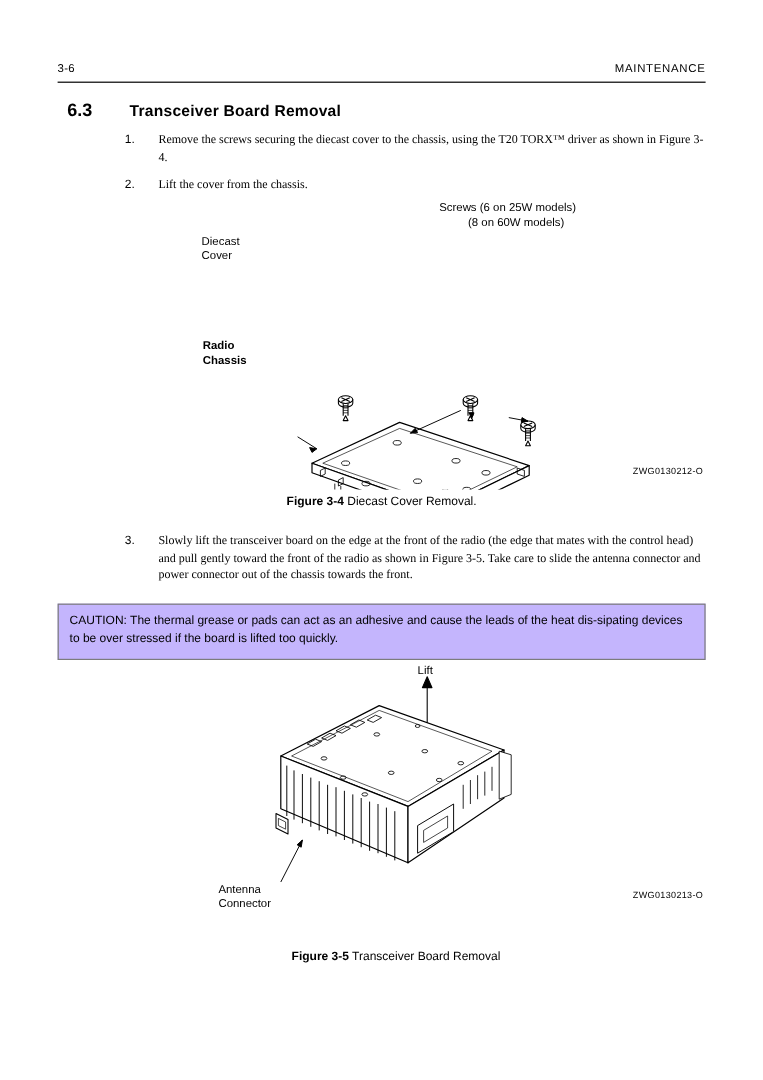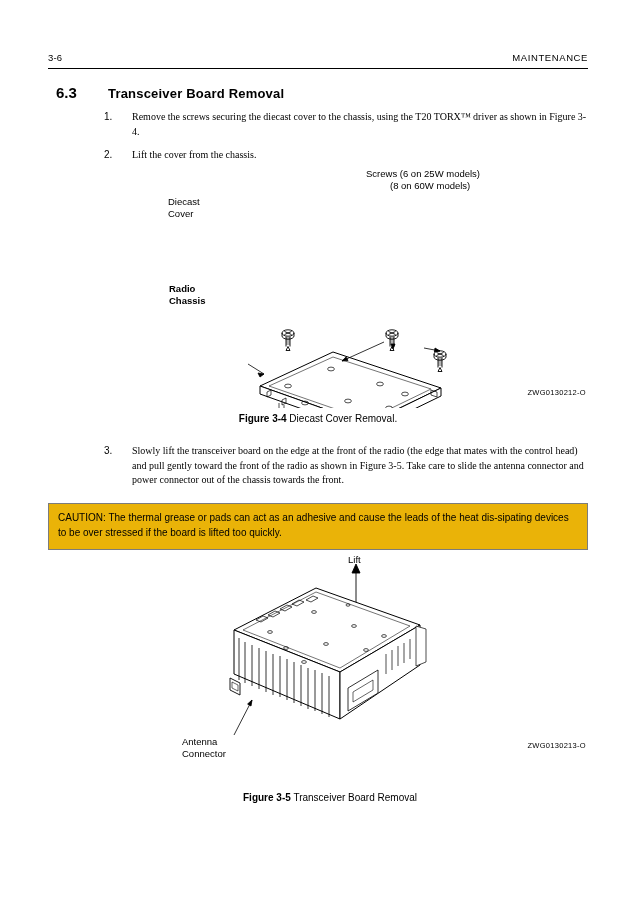--- a/index.html
+++ b/index.html
@@ -113,21 +113,21 @@
     font-size: 10px;
   }
   .fig-caption b { font-weight: bold; }
 
   
   .caution {
     position: absolute;
     left: 48px;
     right: 48px;
     top: 503px;
-    background: #eab308;
+    background: #c4b5fd;
     border: 1px solid #7c7c7c;
     padding: 7px 9px 9px 9px;
     box-sizing: border-box;
     font-size: 10px;
     line-height: 14.5px;
   }
 
   
   .fig2 {
     position: absolute;

